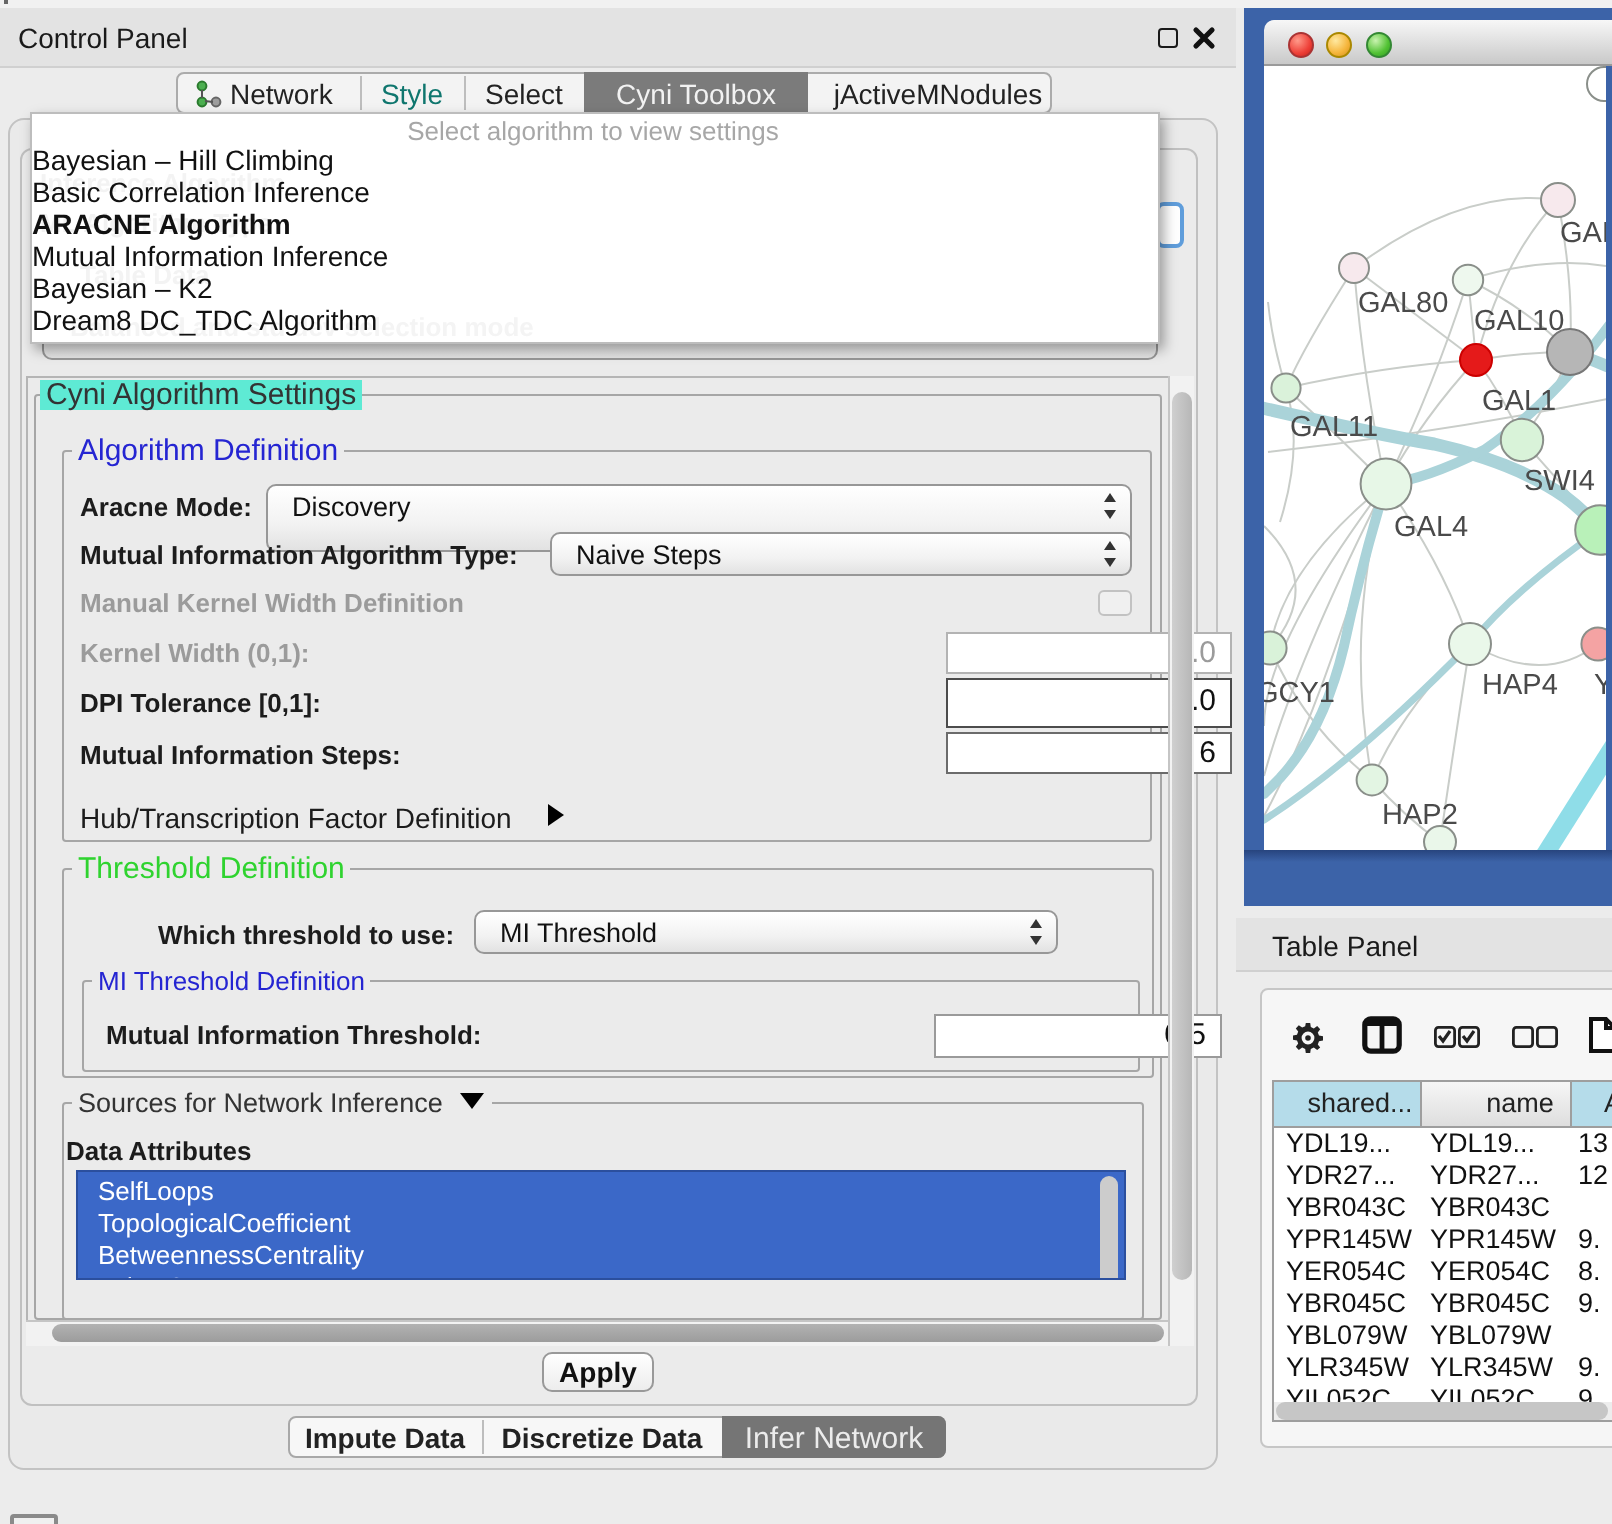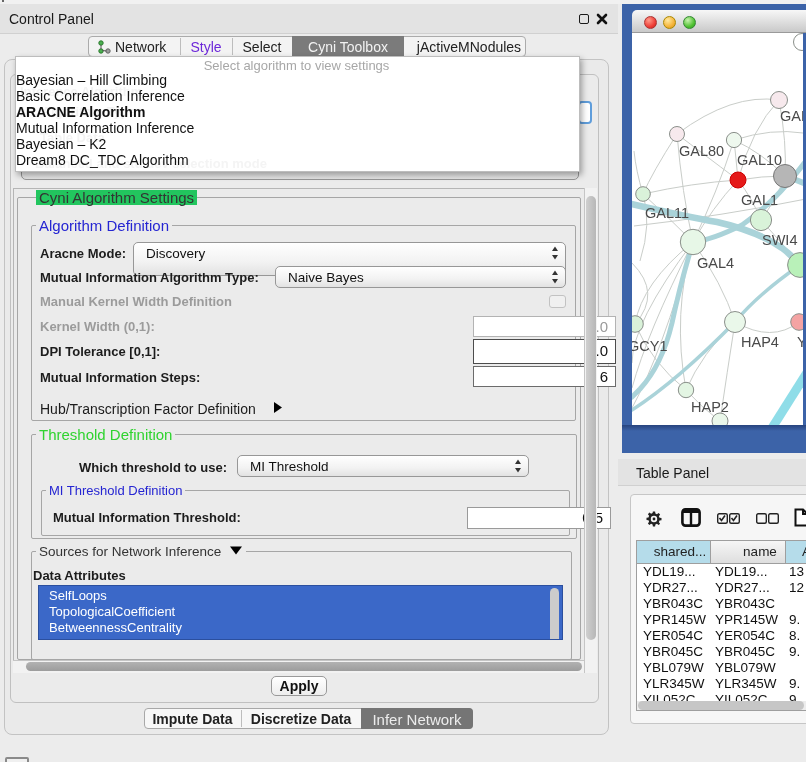--- a/index.html
+++ b/index.html
@@ -34,57 +34,57 @@
 <div class="abs" style="left:88px;top:36px;width:92px;height:21px;font-size:14px;color:#222;">
     <svg class="abs" style="left:9px;top:3.5px" width="14" height="14" viewBox="0 0 14 14">
       <circle cx="4" cy="3" r="2.2" fill="#4caf50" stroke="#2a7a2d"></circle>
       <circle cx="4" cy="11" r="2.2" fill="#4caf50" stroke="#2a7a2d"></circle>
       <circle cx="11" cy="11" r="2.2" fill="#9e9e9e" stroke="#666"></circle>
       <path d="M4 5v4 M5.5 10.5 L9.5 11" stroke="#555" stroke-width="1"></path>
     </svg>
     <span class="abs" style="left:27px;top:3px;">Network</span>
   </div>
 <div class="abs" style="left:180px;top:38px;width:1px;height:17px;background:#bdbdbd;"></div>
-<div class="abs" style="left:180px;top:39px;width:52px;text-align:center;font-size:14px;color:#6d28d9;">Style</div>
+<div class="abs" style="left:180px;top:39px;width:52px;text-align:center;font-size:14px;color:#0f766e;">Style</div>
 <div class="abs" style="left:232px;top:38px;width:1px;height:17px;background:#bdbdbd;"></div>
 <div class="abs" style="left:232px;top:39px;width:60px;text-align:center;font-size:14px;color:#222;">Select</div>
 <div class="abs" style="left:292px;top:36px;width:112px;height:21px;background:#7b7b7b;"></div>
 <div class="abs" style="left:292px;top:39px;width:112px;text-align:center;font-size:14px;color:#f2f2f2;">Cyni Toolbox</div>
 <div class="abs" style="left:404px;top:39px;width:130px;text-align:center;font-size:14px;color:#222;">jActiveMNodules</div>
 
 <div class="abs" style="left:4px;top:59px;width:605px;height:676px;background:#eaeaea;border:1px solid #c3c3c3;border-radius:8px;box-sizing:border-box;"></div>
 
 <div class="abs" style="left:10px;top:74px;width:589px;height:629px;background:#ebebeb;border:1px solid #c0c0c0;border-radius:6px;box-sizing:border-box;"></div>
 
 <div class="combo" style="left:21px;top:148px;width:556px;height:30px;"></div>
 
 <div class="abs" style="left:578px;top:101px;width:10px;height:19px;border:2.5px solid #5f9ddb;border-radius:4px;background:#fff;"></div>
 
 <div class="abs" style="left:13px;top:188px;width:584px;height:485px;border:1px solid #b5b5b5;box-sizing:border-box;background:#ebebeb;"></div>
 
 <div class="fieldset" style="left:17px;top:197px;width:562px;height:461px;">
-  <span class="ftitle" style="background:#22c55e;color:#333;font-size:15px;left:18px;">Cyni Algorithm Settings</span>
+  <span class="ftitle" style="background:#5eead4;color:#333;font-size:15px;left:2px;">Cyni Algorithm Settings</span>
 </div>
 
 <div class="fieldset" style="left:31px;top:225px;width:543px;height:194px;">
   <span class="ftitle" style="background:#ebebeb;color:#2525d2;font-size:15px;">Algorithm Definition</span>
 </div>
 
 <div class="lbl" style="left:40px;top:246px;">Aracne Mode:</div>
 <div class="combo" style="left:133px;top:242px;width:433px;height:34px;box-sizing:border-box;">
     <span class="ct">Discovery</span>
 <svg width="8" height="14" viewBox="0 0 8 14">
       <path d="M4 0.5 L7 5 H1 Z" fill="#333"></path>
       <path d="M4 13.5 L7 9 H1 Z" fill="#333"></path>
     </svg>
   </div>
 
 <div class="lbl" style="left:40px;top:270px;">Mutual Information Algorithm Type:</div>
 <div class="combo" style="left:275px;top:266px;width:291px;height:22px;box-sizing:border-box;">
-    <span class="ct">Naive Bayes</span>
+    <span class="ct">Naive Steps</span>
 <svg width="8" height="14" viewBox="0 0 8 14">
       <path d="M4 0.5 L7 5 H1 Z" fill="#333"></path>
       <path d="M4 13.5 L7 9 H1 Z" fill="#333"></path>
     </svg>
   </div>
 
 <div class="lbl dis" style="left:40px;top:294px;">Manual Kernel Width Definition</div>
 <div class="abs" style="left:549px;top:295px;width:15px;height:11px;background:#f0f0f0;border:1px solid #c2c2c2;border-radius:3px;"></div>
 
 <div class="lbl dis" style="left:40px;top:319px;">Kernel Width (0,1):</div>

